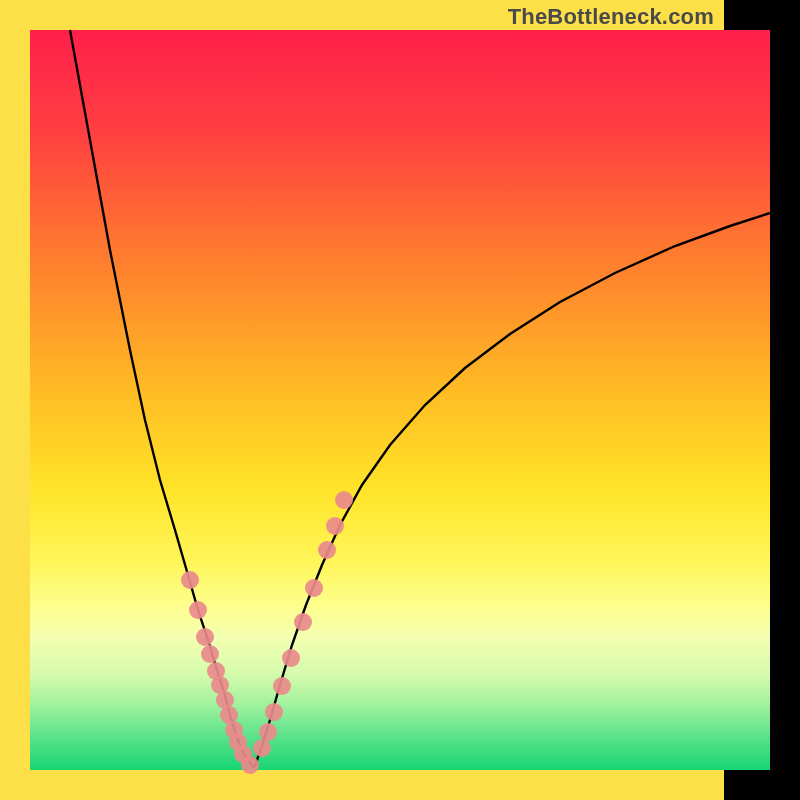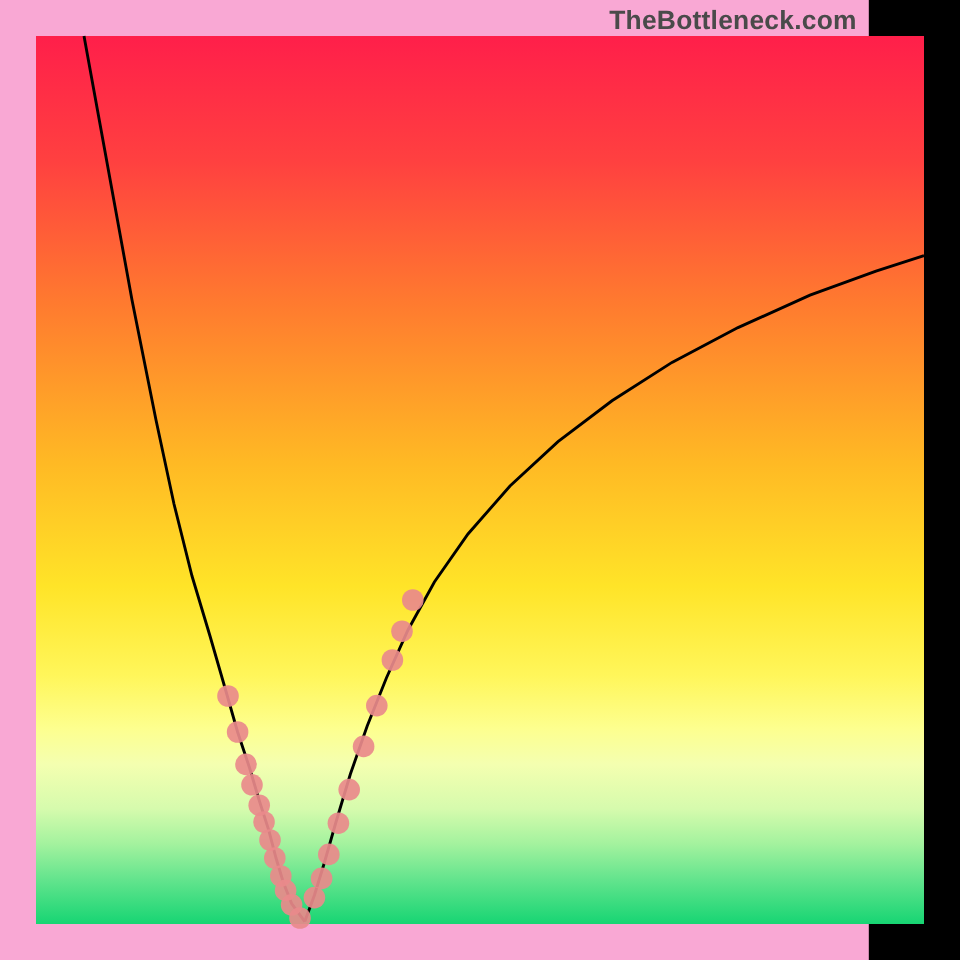--- a/index.html
+++ b/index.html
@@ -8,21 +8,21 @@
     width: 800px;
     height: 800px;
     overflow: hidden;
     background: #000;
     font-family: Arial, Helvetica, sans-serif;
   }
   .frame {
     position: relative;
     width: 724px;
     height: 800px;
-    background: #f9a8d4;
+    background: #fde047;
   }
   .watermark {
     position: absolute;
     top: 4px;
     right: 10px;
     font-size: 22px;
     font-weight: 600;
     color: #4a4a4a;
     letter-spacing: 0.2px;
     z-index: 10;

